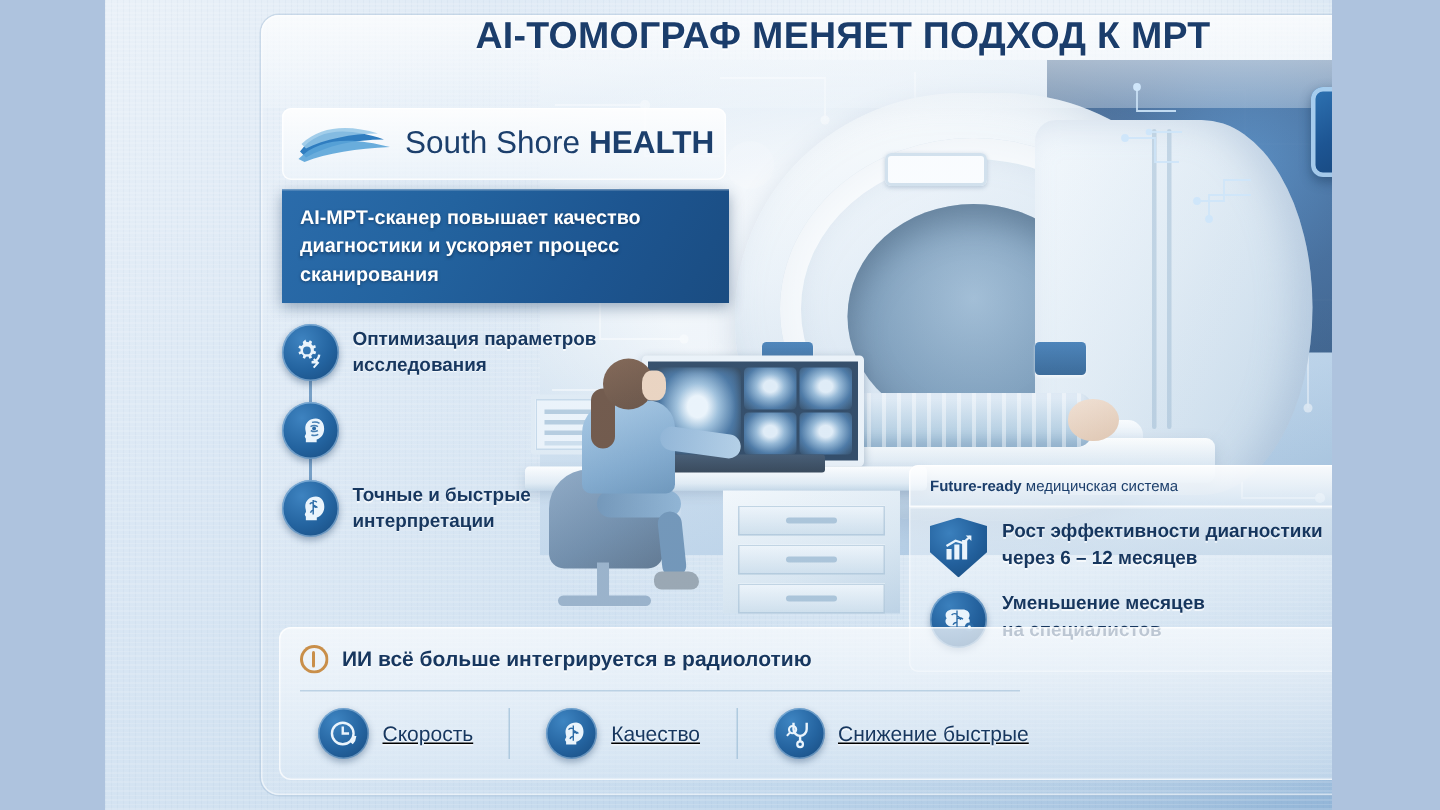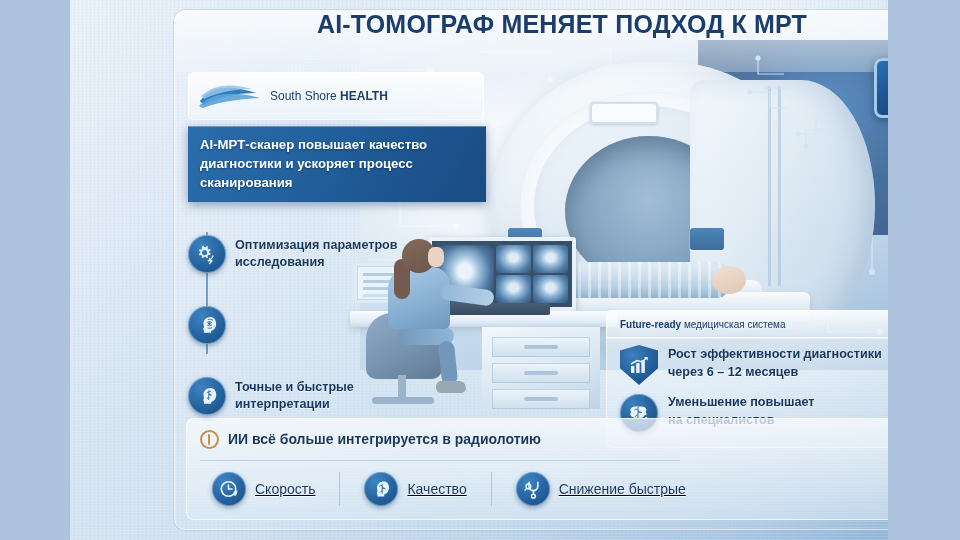--- a/index.html
+++ b/index.html
@@ -207,40 +207,40 @@
   }
 
   
   .logo-bar {
     position:absolute; left:14px; top:62px; width:296px; height:48px;
     background: linear-gradient(180deg, rgba(255,255,255,.9), rgba(238,245,251,.66));
     border-radius:6px;
     box-shadow: inset 0 0 0 1px rgba(255,255,255,.8);
     display:flex; align-items:center; gap:8px; padding-left:10px;
   }
-  .logo-bar .brand { font-size:12px; color:#1c3f6c; }
+  .logo-bar .brand { font-size:21px; color:#1c3f6c; }
   .logo-bar .brand b { font-weight:bold; }
   .wave-logo { width:64px; height:30px; flex:0 0 auto; }
 
   
   .banner {
     position:absolute; left:14px; top:116px; width:298px; height:76px;
     border-radius:0;
     background: linear-gradient(120deg,#2b6cab 0%,#23639f 35%,#1d5590 70%,#1a4c81 100%);
     box-shadow: 0 3px 9px rgba(25,60,100,.42), inset 0 1px 0 rgba(255,255,255,.32);
     padding:9px 12px;
   }
   .banner p {
     color:#fff; font-size:13.2px; line-height:1.44; font-weight:600;
     text-shadow: 0 1px 2px rgba(10,35,65,.55);
   }
 
   
   .features { position:absolute; left:14px; top:206px; width:250px; }
-  .feature { position:relative; display:flex; align-items:flex-start; gap:9px; height:52px;margin-top:19px; }
+  .feature { position:relative; display:flex; align-items:flex-start; gap:9px; height:52px; }
   .f-icon {
     position:relative; z-index:2; flex:0 0 auto;
     width:38px; height:38px; border-radius:50%;
     background: radial-gradient(circle at 35% 28%, #3e83c0 0%, #23639f 55%, #17497c 100%);
     box-shadow: 0 2px 5px rgba(25,60,100,.4), inset 0 0 0 1px rgba(190,220,245,.5);
     display:flex; align-items:center; justify-content:center;
   }
   .f-line { position:absolute; left:18px; top:16px; width:2px; height:122px; background:rgba(35,99,159,.55); z-index:1; }
   .f-text { font-size:12.6px; line-height:1.38; color:#17375f; font-weight:600; padding-top:2px; text-shadow:0 1px 0 rgba(255,255,255,.7); }
 
@@ -518,21 +518,21 @@
                     <path d="M11 10.4q2.6-1 4 .4"></path>
                       <path d="M11 13q-2-.2-2.6 1.6"></path>
                     <path d="M11 8.8q2 .4 2.4 2.4"></path>
                   </g>
                   <circle cx="19.2" cy="16" r="3" fill="#2a6aa6"></circle>
                   <circle cx="19.2" cy="16" r="1.1" fill="#eaf4fc"></circle>
                 </svg>
               </div>
             </div>
             <div class="fr-text">
-              <div>Уменьшение повышает</div>
+              <div>Уменьшение месяцев</div>
               <div>на специалистов</div>
             </div>
           </div>
 
         </div>
       </div>
 
       <div class="bottom">
         <div class="note">
           <div class="note-badge"></div>

